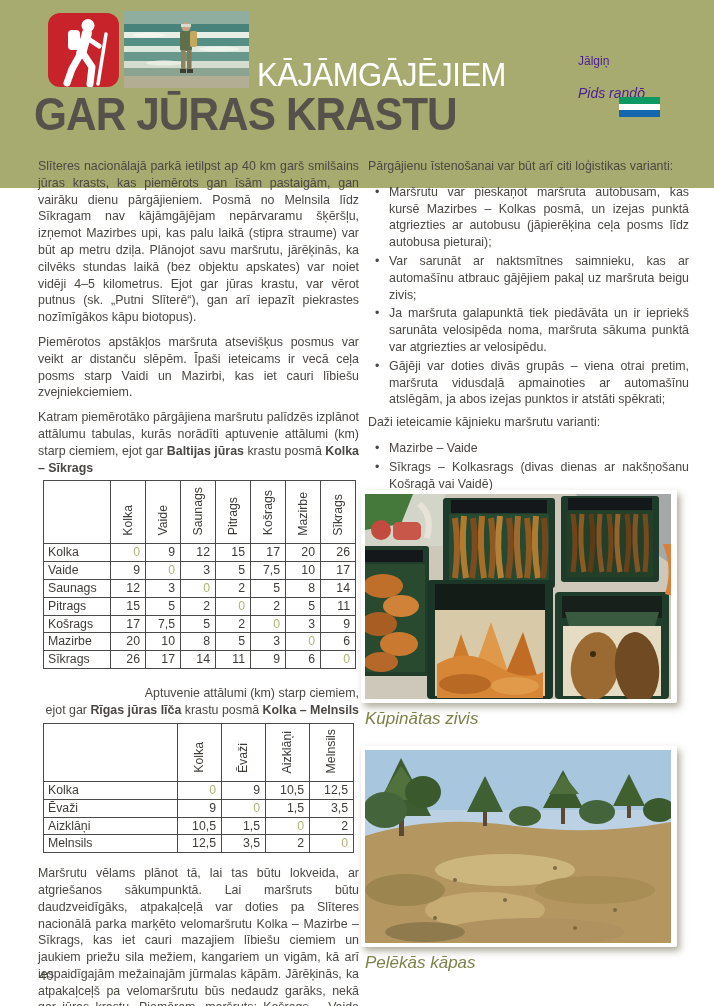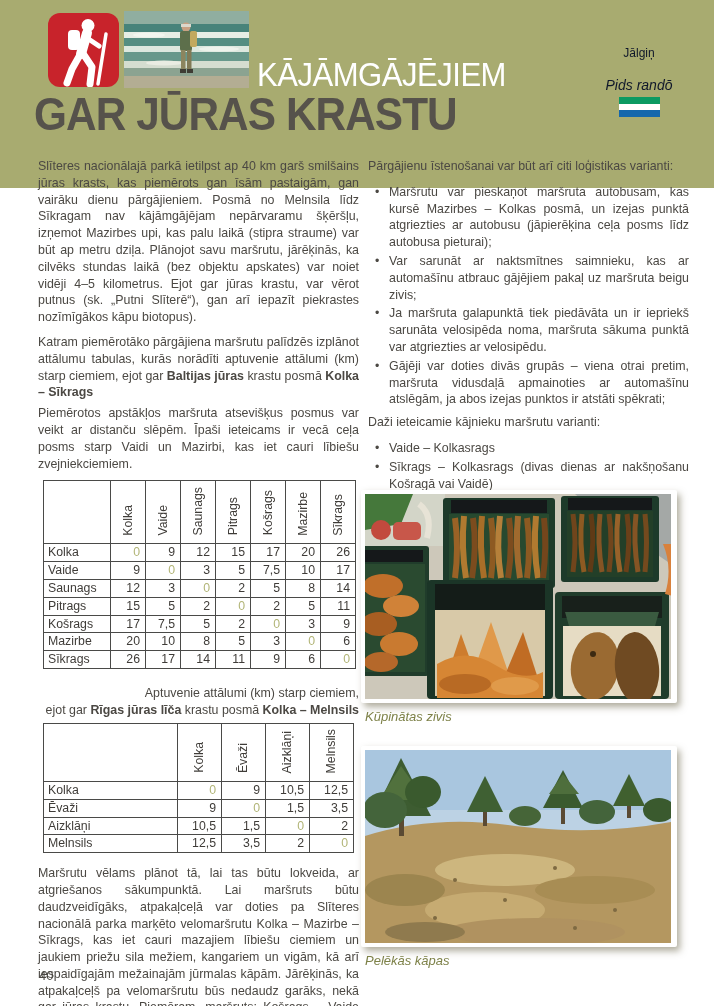--- a/index.html
+++ b/index.html
@@ -6,21 +6,21 @@
   body{
     width:714px;height:1006px;position:relative;background:#ffffff;
     font-family:"Liberation Sans",sans-serif;color:#4b4843;overflow:hidden;
   }
   
   .header{position:absolute;left:0;top:0;width:714px;height:188px;background:#a8ab70;}
   .hiker-badge{position:absolute;left:48px;top:13px;width:71px;height:74px;background:#c8232b;border-radius:12px;}
   .beach-photo{position:absolute;left:124px;top:11px;width:125px;height:77px;background:#5e9488;}
   .title-small{position:absolute;left:257px;top:56px;color:#ffffff;font-size:33px;font-weight:400;letter-spacing:-.5px;transform:scaleX(.94);transform-origin:left;white-space:nowrap;}
   .title-large{position:absolute;left:34px;top:86px;color:#56524b;font-size:47px;font-weight:bold;letter-spacing:-1px;transform:scaleX(.9);transform-origin:left;white-space:nowrap;}
-  .liv-block{position:absolute;left:578px;top:46px;width:122px;text-align:center;color:#0f172a;}
+  .liv-block{position:absolute;left:578px;top:54px;width:122px;color:#4c1d95;}
   .liv-1{font-size:12px;}
   .liv-2{font-size:14px;font-style:italic;margin-top:17px;}
   .flag{position:absolute;left:619px;top:97px;width:41px;height:20px;}
   .flag div{height:7px;}
   .flag .f-mid{height:6px;}
   
   .col{position:absolute;top:158px;width:321px;font-size:12.4px;line-height:16.8px;text-align:justify;}
   .col-left{left:38px;}
   .col-right{left:368px;}
   p{margin:0 0 8px 0;}
@@ -45,21 +45,21 @@
   .t2 td{width:38px;}
   td.zero{color:#b2b577;}
   .mid-caption{text-align:right;margin:16px 0 0 0;line-height:17px;}
   .after-table{margin-top:12px;}
   
   .figure{position:absolute;width:316px;}
   .figure1{left:361px;top:490px;}
   .figure2{left:361px;top:746px;}
   .photo-frame{background:#fff;padding:4px;border-radius:2px;box-shadow:3px 4px 7px rgba(95,90,60,.5);}
   .photo-frame svg{display:block;}
-  .figcap{margin:6px 0 0 4px;font-size:13px;font-style:italic;color:#7d8148;text-align:left;}
+  .figcap{margin:6px 0 0 4px;font-size:17px;font-style:italic;color:#7d8148;text-align:left;}
   .page-num{position:absolute;left:39px;top:968px;font-size:13px;}
 </style>
 </head>
 <body>
 
 <div class="header">
   <div class="hiker-badge">
     <svg width="71" height="74" viewBox="0 0 71 74">
       <g fill="#ffffff" stroke="#ffffff">
         <circle cx="40" cy="12.5" r="6.5" stroke="none"></circle>
@@ -106,22 +106,22 @@
   </div>
   <div class="flag">
     <div style="background:#0c9a62;"></div>
     <div class="f-mid" style="background:#ffffff;"></div>
     <div style="background:#1467ac;"></div>
   </div>
 </div>
 
 <div class="col col-left">
   <p>Slīteres nacionālajā parkā ietilpst ap 40 km garš smilšains jūras krasts, kas piemērots gan īsām pastaigām, gan vairāku dienu pārgājieniem. Posmā no Melnsila līdz Sīkragam nav kājāmgājējam nepārvaramu šķēršļu, izņemot Mazirbes upi, kas palu laikā (stipra straume) var būt ap metru dziļa. Plānojot savu maršrutu, jārēķinās, ka cilvēks stundas laikā (bez objektu apskates) var noiet vidēji 4–5 kilometrus. Ejot gar jūras krastu, var vērot putnus (sk. „Putni Slīterē“), gan arī iepazīt piekrastes nozīmīgākos kāpu biotopus).</p>
+  <p>Piemērotos apstākļos maršruta atsevišķus posmus var veikt ar distanču slēpēm. Īpaši ieteicams ir vecā ceļa posms starp Vaidi un Mazirbi, kas iet cauri lībiešu zvejniekciemiem.</p>
   <p style="margin-bottom:4px;"><span>Katram piemērotāko pārgājiena maršrutu palīdzēs izplānot attālumu tabulas, kurās norādīti aptuvenie attālumi (km) starp ciemiem, ejot gar </span><span class="b">Baltijas jūras</span><span> krastu posmā </span><span class="b">Kolka – Sīkrags</span></p>
-  <p>Piemērotos apstākļos maršruta atsevišķus posmus var veikt ar distanču slēpēm. Īpaši ieteicams ir vecā ceļa posms starp Vaidi un Mazirbi, kas iet cauri lībiešu zvejniekciemiem.</p>
 
   <table class="t1">
       <thead>
         <tr>
           <th class="lbl"></th>
           <th class="hdr"><span>Kolka</span></th>
           <th class="hdr"><span>Vaide</span></th>
           <th class="hdr"><span>Saunags</span></th>
           <th class="hdr"><span>Pitrags</span></th>
           <th class="hdr"><span>Košrags</span></th>
@@ -256,21 +256,21 @@
 <div class="col col-right">
   <p style="margin-bottom:9px;">Pārgājienu īstenošanai var būt arī citi loģistikas varianti:</p>
   <ul>
       <li>Maršrutu var pieskaņot maršruta autobusam, kas kursē Mazirbes – Kolkas posmā, un izejas punktā atgriezties ar autobusu (jāpierēķina ceļa posms līdz autobusa pieturai);</li>
       <li>Var sarunāt ar naktsmītnes saimnieku, kas ar automašīnu atbrauc gājējiem pakaļ uz maršruta beigu zivis;</li>
       <li>Ja maršruta galapunktā tiek piedāvāta un ir iepriekš sarunāta velosipēda noma, maršruta sākuma punktā var atgriezties ar velosipēdu.</li>
       <li>Gājēji var doties divās grupās – viena otrai pretim, maršruta vidusdaļā apmainoties ar automašīnu atslēgām, ja abos izejas punktos ir atstāti spēkrati;</li>
     </ul>
   <p style="margin:4px 0 9px 0;">Daži ieteicamie kājnieku maršrutu varianti:</p>
   <ul>
-      <li>Vaide – Kolkasrags</li>
+      <li>Mazirbe – Vaide</li>
       <li>Sīkrags – Kolkasrags (divas dienas ar nakšņošanu Košragā vai Vaidē)</li>
       <li>Melnsils – Kolka</li>
     </ul>
 </div>
 
 <div class="figure figure1">
   <div class="photo-frame">
     <svg width="306" height="205" viewBox="0 0 306 205">
       <rect width="306" height="205" fill="#cdc8ba"></rect>
       <polygon points="210,0 306,0 306,70 238,24" fill="#a4a8a6"></polygon>

